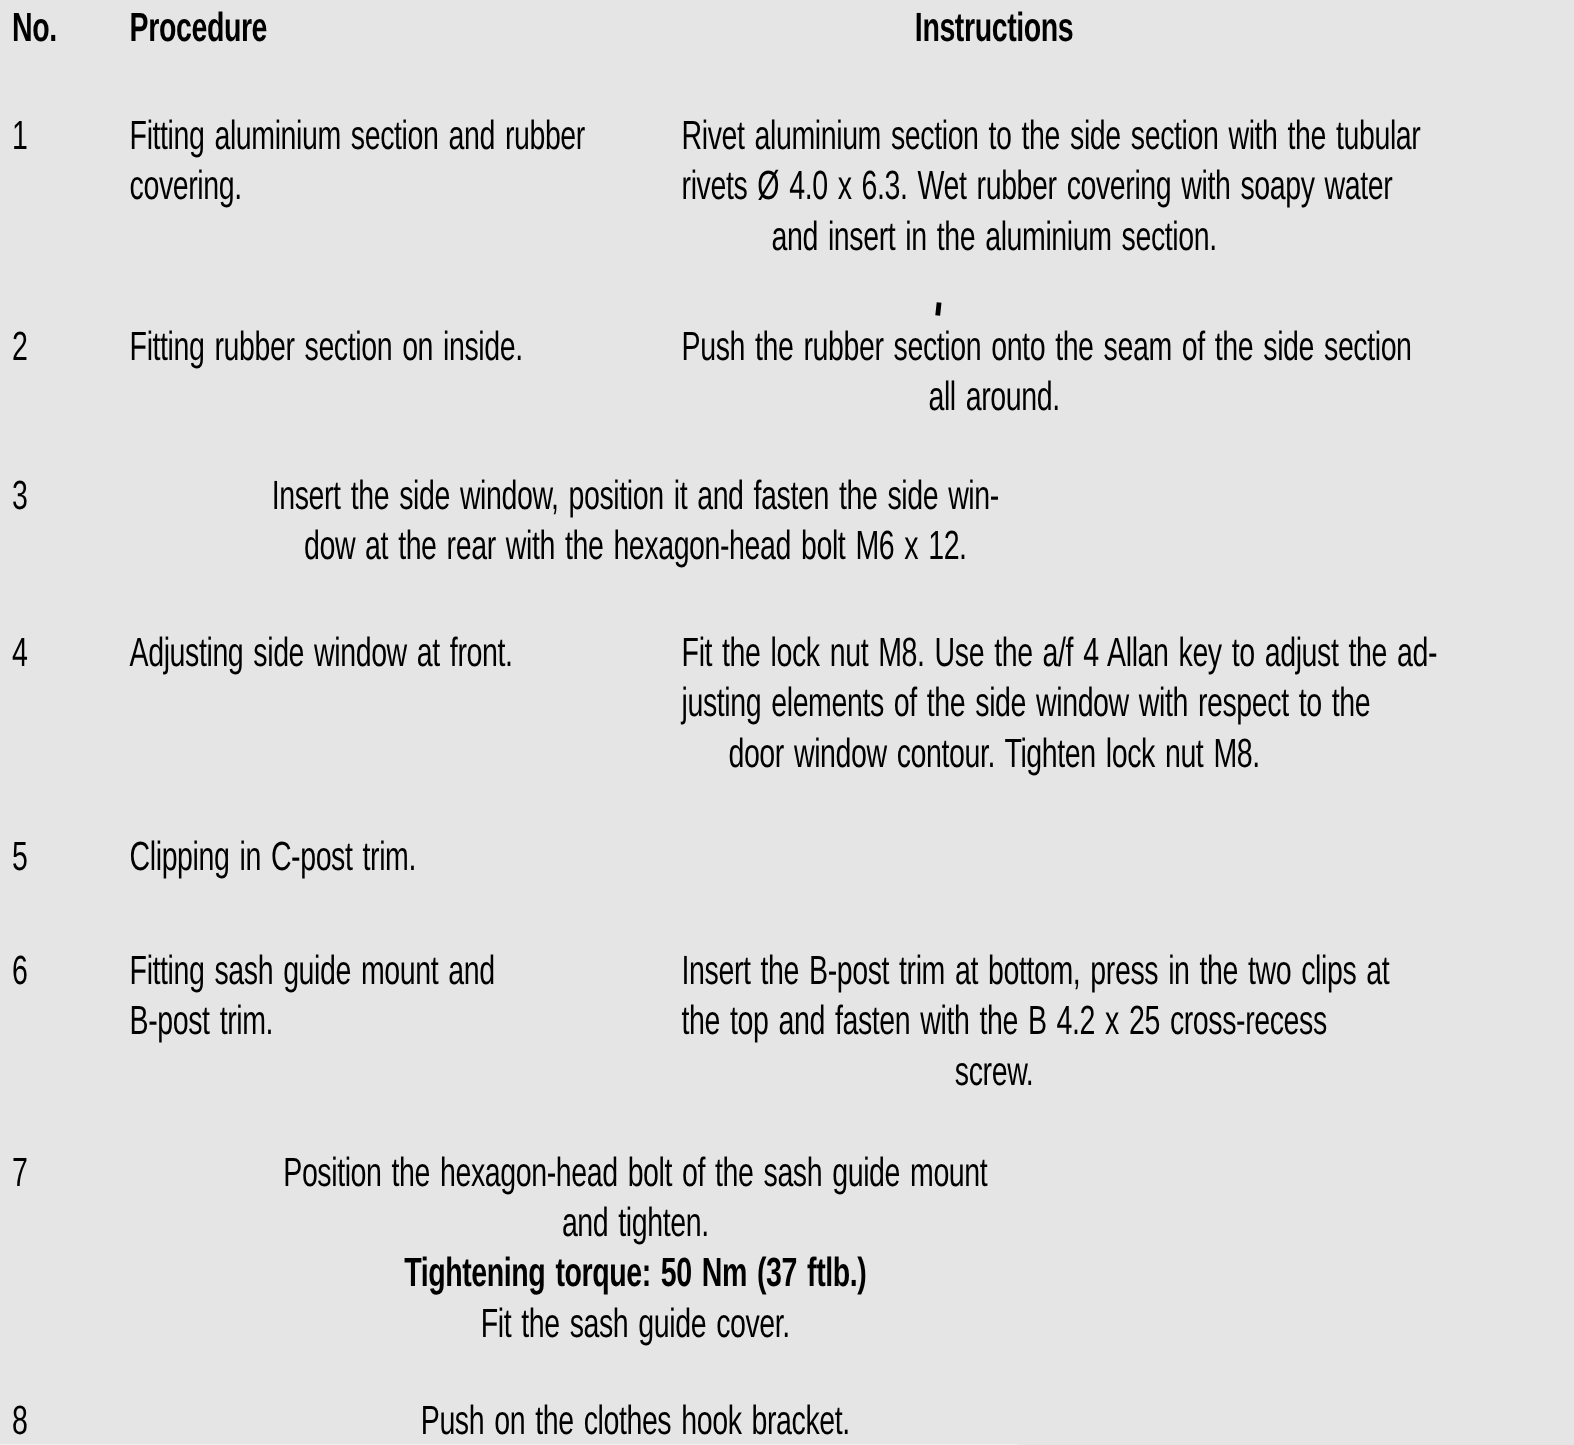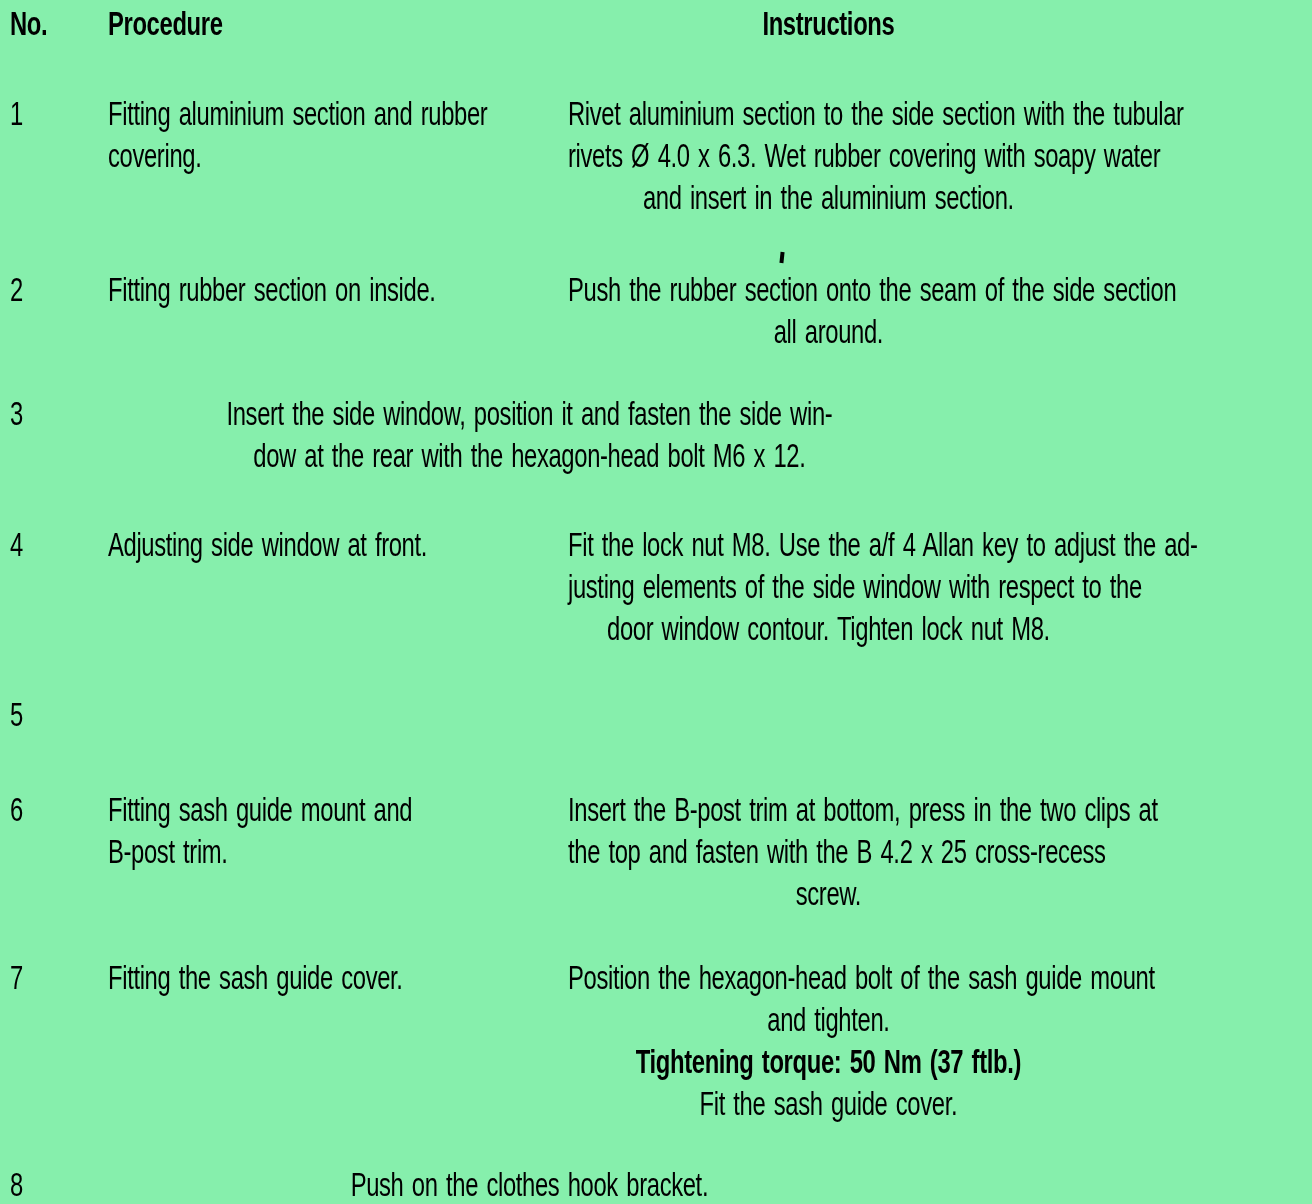--- a/index.html
+++ b/index.html
@@ -1,21 +1,21 @@
 <!DOCTYPE html>
 <html><head>
 <meta charset="utf-8">
 <title>Procedure Table</title>
 <style>
   html, body { margin: 0; padding: 0; background: #ffffff; }
   .page {
     position: relative;
     width: 1312px;
     height: 1204px;
-    background: #86efac;
+    background: #e5e5e5;
     color: #000000;
     font-family: "Liberation Sans", sans-serif;
     overflow: hidden;
     box-sizing: border-box;
     padding-top: 2px;
   }
   .row { display: flex; align-items: flex-start; }
   .c-no   { width: 108px; flex: none; box-sizing: border-box; padding-left: 10px; }
   .c-proc { width: 460px; flex: none; }
   .c-instr{ flex: 1; min-width: 0; text-align: center; }
@@ -115,43 +115,43 @@
       <span class="txt">Fit the lock nut M8. Use the a/f 4 Allan key to adjust the ad-
 justing elements of the side window with respect to the
 door window contour. Tighten lock nut M8.</span>
     </div>
   </div>
 
   <div class="row row-5">
     <div class="c-no">
       <span class="txt">5</span>
     </div>
+    <div class="c-proc">
+      <span class="txt">Clipping in C-post trim.</span>
+    </div>
   </div>
 
   <div class="row row-6">
     <div class="c-no">
       <span class="txt">6</span>
     </div>
     <div class="c-proc">
       <span class="txt">Fitting sash guide mount and
 B-post trim.</span>
     </div>
     <div class="c-instr">
       <span class="txt">Insert the B-post trim at bottom, press in the two clips at
 the top and fasten with the B 4.2 x 25 cross-recess
 screw.</span>
     </div>
   </div>
 
   <div class="row row-7">
     <div class="c-no">
       <span class="txt">7</span>
-    </div>
-    <div class="c-proc">
-      <span class="txt">Fitting the sash guide cover.</span>
     </div>
     <div class="c-instr">
       <span class="txt">Position the hexagon-head bolt of the sash guide mount
 and tighten.</span>
       <span class="txt b">Tightening torque: 50 Nm (37 ftlb.)</span>
       <span class="txt">Fit the sash guide cover.</span>
     </div>
   </div>
 
   <div class="row row-8">

